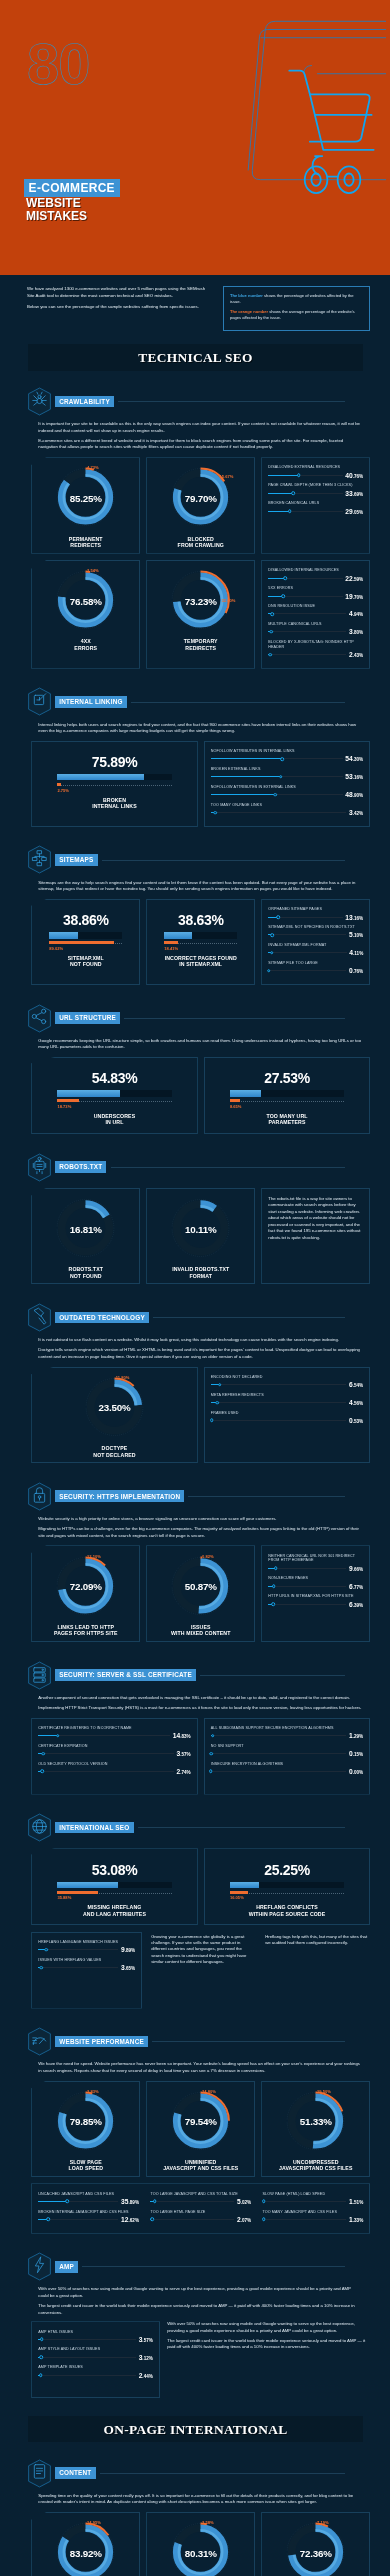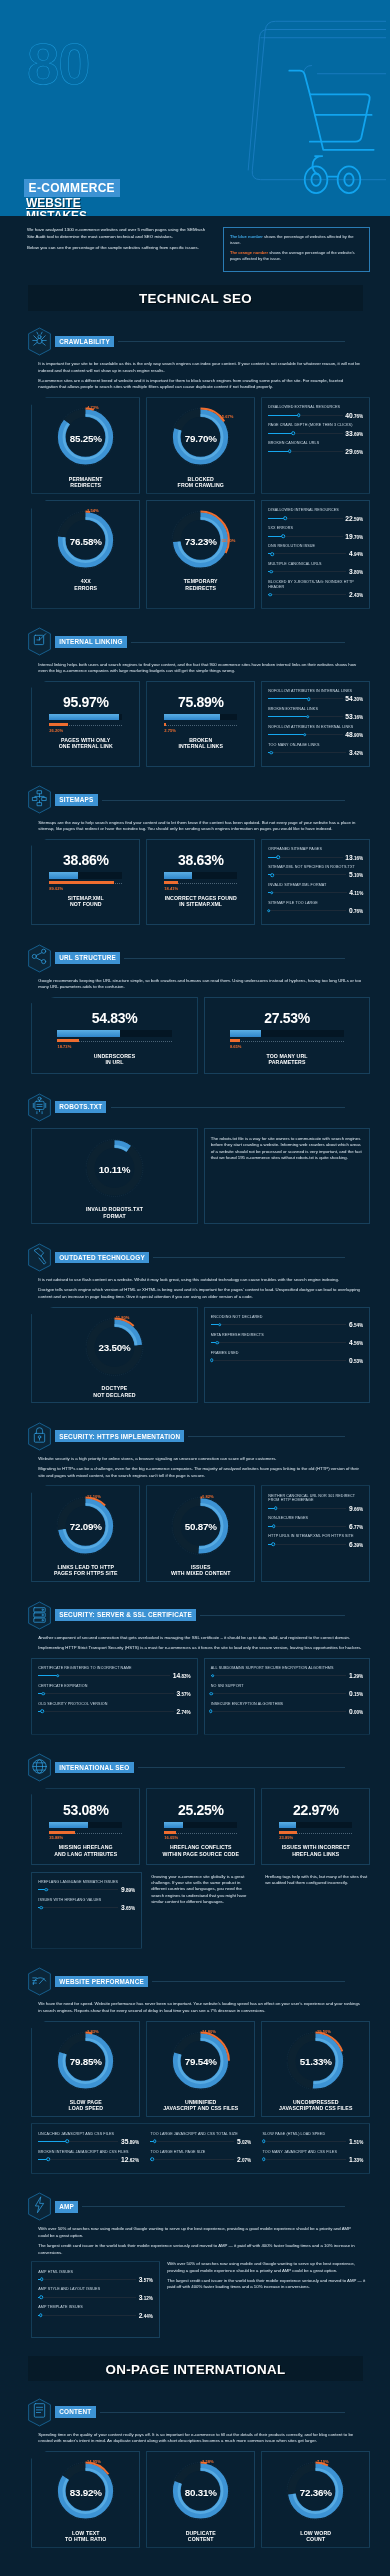--- a/index.html
+++ b/index.html
@@ -8,22 +8,22 @@
     background: #082032;
     font-family: "Liberation Sans", sans-serif;
     color: #ffffff;
     -webkit-font-smoothing: antialiased;
   }
   .page { width: 391px; position: relative; overflow: hidden; }
 
   
   .hero {
     position: relative;
-    height: 216px;
-    background: #0369a1;
+    height: 275px;
+    background: #c2410c;
     overflow: hidden;
   }
   .hero-grid {
     position: absolute; top: 0; left: 167px; right: 0; bottom: 0;
     background-image:
       linear-gradient(to right, rgba(30,120,190,.18) 0.5px, transparent 0.5px),
       linear-gradient(to bottom, rgba(30,120,190,.18) 0.5px, transparent 0.5px);
     background-size: 12px 12px;
   }
   .hero-cart { position: absolute; right: 5.2px; top: 15.5px; }
@@ -37,21 +37,20 @@
   }
   .hero-tag {
     position: absolute; left: 24px; top: 179px;
     background: #3d93d4; color:#fff; padding: 1.5px 4.6px 2.1px;
     font-size: 12px; font-weight: 700; letter-spacing: 0.3px;
   }
   .hero-sub {
     position: absolute; left: 26px; top: 197px;
     font-size: 12px; font-weight: 700; line-height: 1.1;
     text-shadow: 1px 1px 0 rgba(0,0,0,.55);
-    text-decoration: underline;
   }
   .hero-sub div { white-space: nowrap; }
 
   
   .intro {
     display: flex; gap: 9.3px; padding: 11.3px 20.6px 4.1px 27px;
     background:#082032;
   }
   .intro-text { flex: 1 1 52%; font-size: 4.4px; line-height: 1.5; color:#e8f1f7; }
   .intro-text p { margin-bottom: 4.1px; }
@@ -67,21 +66,21 @@
   
   .banner {
     margin: 9.3px 28px 3.1px;
     background: #061a28;
     text-align: center;
     padding: 5.7px 0 4.6px;
   }
   .banner h2 {
     font-size: 13.4px; font-weight:700; letter-spacing:0.3px;
     text-shadow: 1px 1px 0 rgba(0,0,0,.6);
-    font-family:Liberation Sans, sans-serif;
+    font-family:Liberation Serif, serif;
   }
   .banner.onpage { margin-top: 13.4px; }
 
   
   .section { padding: 5.2px 20.6px 2.1px 27px; }
   .sec-head { display:flex; align-items:center; gap:3.1px; margin: 8.2px 0 5.2px; }
   .hexbox { width:25px; height:29px; flex:0 0 25px; position:relative; }
   .hexbox svg { display:block; }
   .sec-label {
     background:#3d93d4; color:#fff;
@@ -437,38 +436,20 @@
             </svg>
           </div>
           <div class="sec-label">INTERNAL LINKING</div>
           <div class="sec-rule"></div>
           <div class="sec-dots"></div>
         </div>
         <div class="sec-body">
           <p>Internal linking helps both users and search engines to find your content, and the fact that 900 ecommerce sites have broken internal links on their websites shows how even the big e-commerce companies with large marketing budgets can still get the simple things wrong.</p>
         </div>
         <div class="row">
-          <div class="card notch">
-            <div class="card-inner">
-              <div class="bigpct">95.97%</div>
-              <div class="bar-wrap">
-                <div class="bar-track">
-                  <div class="bar-fill" style="width:95.97%"></div>
-                </div>
-                <div class="bar-o-track">
-                  <div class="bar-o-fill" style="width:26.2%"></div>
-                </div>
-                <div class="bar-o-val">26.20%</div>
-              </div>
-              <div class="card-title">
-                <div>PAGES WITH ONLY</div>
-                <div>ONE INTERNAL LINK</div>
-              </div>
-            </div>
-          </div>
           <div class="card">
             <div class="card-inner">
               <div class="bigpct">75.89%</div>
               <div class="bar-wrap">
                 <div class="bar-track">
                   <div class="bar-fill" style="width:75.89%"></div>
                 </div>
                 <div class="bar-o-track">
                   <div class="bar-o-fill" style="width:2.75%"></div>
                 </div>
@@ -703,20 +684,37 @@
                 <circle cx="24" cy="11" r="3"></circle>
                 <path d="M24 14v2M12 20v8M36 20v8M19 36v4M29 36v4M24 32v4M19 22h10M19 26h10"></path>
               </g>
             </svg>
           </div>
           <div class="sec-label">ROBOTS.TXT</div>
           <div class="sec-rule"></div>
           <div class="sec-dots"></div>
         </div>
         <div class="row">
+          <div class="card notch">
+            <div class="card-inner">
+              <div class="donut">
+                <svg width="61" height="63" viewBox="0 0 118 122">
+                  <circle cx="59" cy="60" r="55" fill="none" stroke="#2d4a5e" stroke-width="1" stroke-dasharray="1 3"></circle>
+                  <circle cx="59" cy="60" r="46" fill="none" stroke="#0c2231" stroke-width="15"></circle>
+                  <circle cx="59" cy="60" r="46" fill="none" stroke="#3d93d4" stroke-width="15" stroke-dasharray="48.585358706296866 289.02652413026095" transform="rotate(-90 59 60)"></circle>
+                  <circle cx="59" cy="60" r="42" fill="none" stroke="#5aaee4" stroke-width="5" stroke-dasharray="44.360544905749315 999" transform="rotate(-90 59 60)" opacity=".85"></circle>
+                </svg>
+                <div class="donut-val">16.81%</div>
+              </div>
+              <div class="card-title">
+                <div>ROBOTS.TXT</div>
+                <div>NOT FOUND</div>
+              </div>
+            </div>
+          </div>
           <div class="card">
             <div class="card-inner">
               <div class="donut">
                 <svg width="61" height="63" viewBox="0 0 118 122">
                   <circle cx="59" cy="60" r="55" fill="none" stroke="#2d4a5e" stroke-width="1" stroke-dasharray="1 3"></circle>
                   <circle cx="59" cy="60" r="46" fill="none" stroke="#0c2231" stroke-width="15"></circle>
                   <circle cx="59" cy="60" r="46" fill="none" stroke="#3d93d4" stroke-width="15" stroke-dasharray="29.22058158956938 289.02652413026095" transform="rotate(-90 59 60)"></circle>
                   <circle cx="59" cy="60" r="42" fill="none" stroke="#5aaee4" stroke-width="5" stroke-dasharray="26.67966145134596 999" transform="rotate(-90 59 60)" opacity=".85"></circle>
                 </svg>
                 <div class="donut-val">10.11%</div>
@@ -1051,38 +1049,20 @@
                   <div class="bar-o-fill" style="width:16.05%"></div>
                 </div>
                 <div class="bar-o-val">16.05%</div>
               </div>
               <div class="card-title">
                 <div>HREFLANG CONFLICTS</div>
                 <div>WITHIN PAGE SOURCE CODE</div>
               </div>
             </div>
           </div>
-          <div class="card">
-            <div class="card-inner">
-              <div class="bigpct">22.97%</div>
-              <div class="bar-wrap">
-                <div class="bar-track">
-                  <div class="bar-fill" style="width:22.97%"></div>
-                </div>
-                <div class="bar-o-track">
-                  <div class="bar-o-fill" style="width:23.89%"></div>
-                </div>
-                <div class="bar-o-val">23.89%</div>
-              </div>
-              <div class="card-title">
-                <div>ISSUES WITH INCORRECT</div>
-                <div>HREFLANG LINKS</div>
-              </div>
-            </div>
-          </div>
         </div>
         <div class="row">
           <div class="card">
             <div class="card-inner">
               <div class="slist">
                 <div class="sl-item">
                   <div class="sl-label">HREFLANG LANGUAGE MISMATCH ISSUES</div>
                   <div class="sl-row">
                     <div class="sl-track">
                       <div class="sl-fill" style="width:9.89%"></div>

